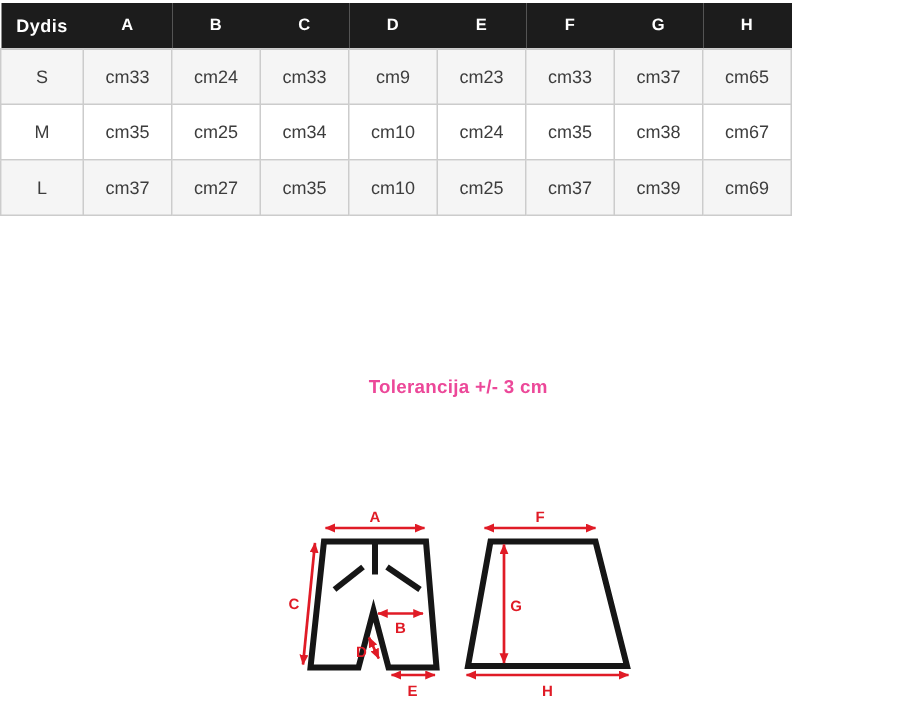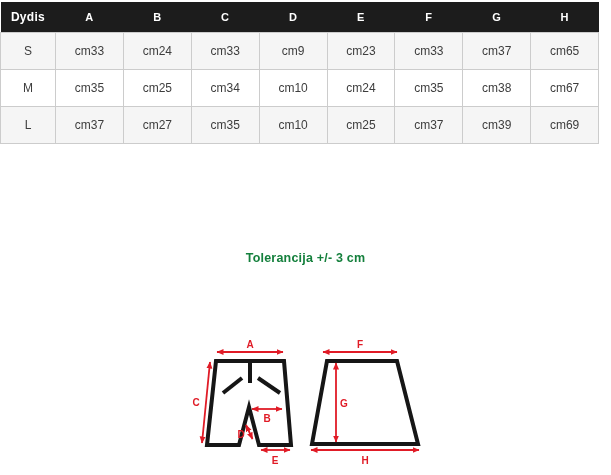--- a/index.html
+++ b/index.html
@@ -1,37 +1,37 @@
 <!DOCTYPE html>
 <html><head>
 <meta charset="utf-8">
 <style>
   html,body{margin:0;padding:0;background:#fff;}
   .page{
     position:relative;width:611px;height:475px;background:#ffffff;
     font-family:"Liberation Sans",sans-serif;overflow:hidden;
   }
   table.size-table{
-    position:absolute;top:2px;left:0;width:599px;
+    position:absolute;top:2px;left:0;width:528px;
     border-collapse:collapse;table-layout:fixed;
   }
   table.size-table thead th{
     background:#1c1c1c;color:#ffffff;font-size:11px;font-weight:700;
     height:28px;border:0;text-align:center;letter-spacing:.3px;
   }
   table.size-table thead th:first-child{width:53px;font-size:12px;}
   table.size-table tbody td{
     height:34px;text-align:center;vertical-align:middle;
     font-size:12px;color:#3d3d3d;background:#ffffff;
     border:1px solid #cccccc;
   }
   table.size-table tbody tr.alt td{background:#f5f5f5;}
   .tolerance{
     position:absolute;top:251px;left:0;width:611px;text-align:center;
-    font-size:12.5px;font-weight:700;color:#15803d;letter-spacing:.2px;
+    font-size:12.5px;font-weight:700;color:#ec4899;letter-spacing:.2px;
   }
   svg.diagram{position:absolute;left:190px;top:334px;}
   svg.diagram .outline{fill:none;stroke:#161616;stroke-width:4;stroke-linejoin:miter;}
   svg.diagram .detail{fill:none;stroke:#161616;stroke-width:4;stroke-linecap:butt;}
   svg.diagram .arrow{stroke:#e01b26;stroke-width:1.8;fill:none;}
   svg.diagram .dlabel{fill:#e01b26;font-family:"Liberation Sans",sans-serif;font-size:10px;font-weight:700;text-anchor:middle;}
 </style>
 </head>
 <body>
 

